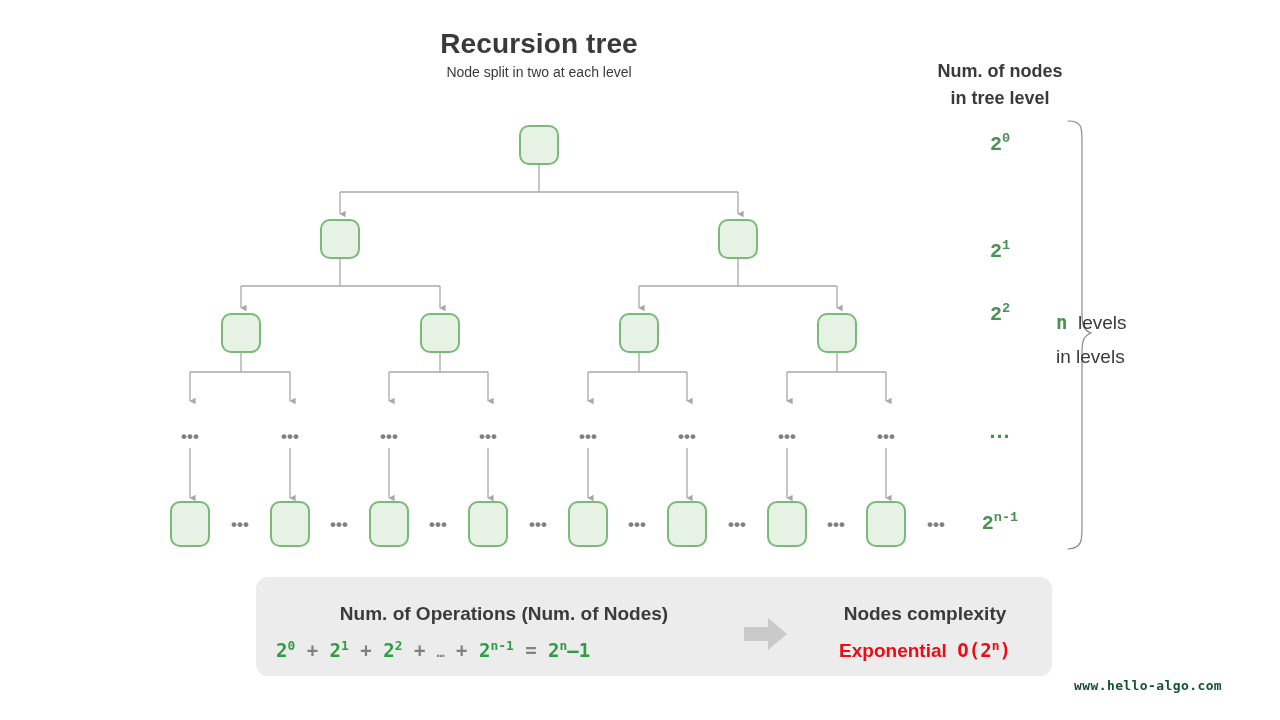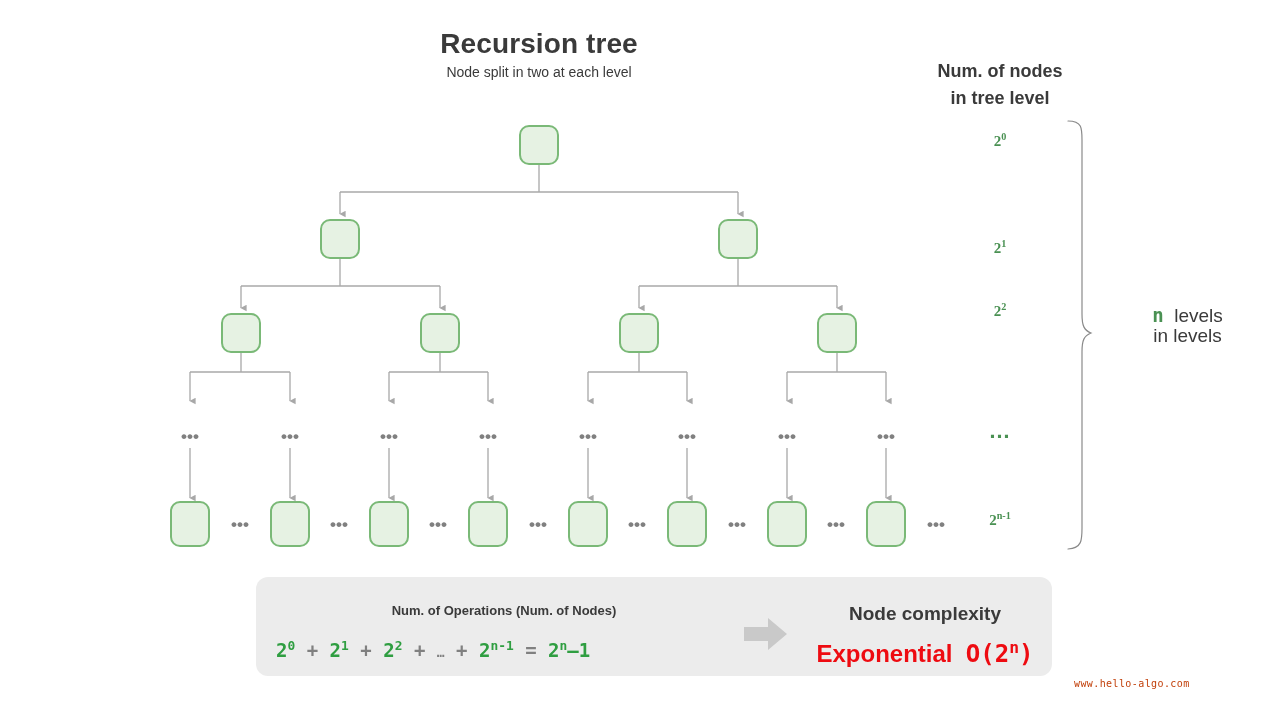--- a/index.html
+++ b/index.html
@@ -34,50 +34,50 @@
     text-align: center; line-height: 27px;
     font-size: 18px; font-weight: bold; color: #3a3a3a; margin-top: 26px;
   }
 
   
   #tree-svg { left: 0; top: 0; }
 
   
   .level-count {
     width: 120px; text-align: center;
-    font-family: Liberation Serif, serif;
-    font-weight: bold; font-size: 15px; color: #4a9153;
+    font-family: Liberation Mono, monospace;
+    font-weight: bold; font-size: 20px; color: #4a9153;
     left: 940px;
   }
   .level-count sup { font-size: 0.68em; vertical-align: super; }
   .level-count.dots {
     font-family: "Liberation Sans", sans-serif;
     font-size: 22px; letter-spacing: 1px;
   }
 
   
   #levels-total {
-    left: 1100px; top: 305px; width: 175px;
-    text-align: center; line-height: 20px;
+    left: 1056px; top: 305px; width: 175px;
+    text-align: left; line-height: 34px;
     font-size: 19px; color: #3a3a3a;
   }
   #levels-total .nvar {
     font-family: "DejaVu Sans Mono", "Liberation Mono", monospace;
     font-weight: bold; color: #4a9153; font-size: 19px;
   }
 
   
   #summary-panel {
     left: 256px; top: 577px; width: 796px; height: 99px;
     background: #ececec; border-radius: 12px;
   }
   #ops-title {
     left: 276px; top: 603px; width: 456px;
     text-align: center;
-    font-size: 13px; font-weight: bold; color: #3a3a3a;
+    font-size: 19px; font-weight: bold; color: #3a3a3a;
   }
   #ops-formula {
     left: 276px; top: 638px; width: 456px;
     text-align: left; white-space: nowrap;
     font-family: "DejaVu Sans Mono", "Liberation Mono", monospace;
     font-size: 19px; font-weight: bold;
   }
   #ops-formula .term { color: #2f9e41; }
   #ops-formula .op { color: #808080; }
   #ops-formula sup { font-size: 0.68em; vertical-align: super; }
@@ -85,33 +85,33 @@
   #flow-arrow { left: 742px; top: 616px; }
 
   #tc-title {
     left: 800px; top: 603px; width: 250px;
     text-align: center;
     font-size: 19px; font-weight: bold; color: #3a3a3a;
   }
   #tc-value {
     left: 800px; top: 638px; width: 250px;
     text-align: center; white-space: nowrap;
-    font-size: 24px; font-weight: bold; color: #ee0b11;
+    font-size: 19px; font-weight: bold; color: #ee0b11;
   }
   #tc-value .mono {
     font-family: "DejaVu Sans Mono", "Liberation Mono", monospace;
     font-weight: bold;
   }
   #tc-value sup { font-size: 0.68em; vertical-align: super; }
 
   
   #watermark {
     left: 1074px; top: 678px;
     font-family: "DejaVu Sans Mono", "Liberation Mono", monospace;
-    font-size: 10px; color: #c2410c; letter-spacing: .4px;
+    font-size: 13px; color: #14532d; letter-spacing: .4px; font-weight: bold;
   }
 </style>
 </head>
 <body>
 
 <div class="abs" id="tree-title">Recursion tree</div>
 <div class="abs" id="tree-subtitle">Node split in two at each level</div>
 
 <div class="abs" id="count-title">
   <span>Num. of nodes</span><br>
@@ -263,19 +263,19 @@
   <span class="op">+</span>
   <span class="term">2<sup>n-1</sup></span>
   <span class="op">=</span>
   <span class="term">2<sup>n</sup>–1</span>
 </div>
 
 <svg class="abs" id="flow-arrow" width="48" height="36">
   <path d="M2,11 L26,11 L26,2 L45,18 L26,34 L26,25 L2,25 z" fill="#c9c9c9"></path>
 </svg>
 
-<div class="abs" id="tc-title">Node complexity</div>
+<div class="abs" id="tc-title">Nodes complexity</div>
 <div class="abs" id="tc-value">
   <span>Exponential</span>&nbsp;
   <span class="mono">O(2<sup>n</sup>)</span>
 </div>
 
 <div class="abs" id="watermark">www.hello-algo.com</div>
 
 </body></html>

